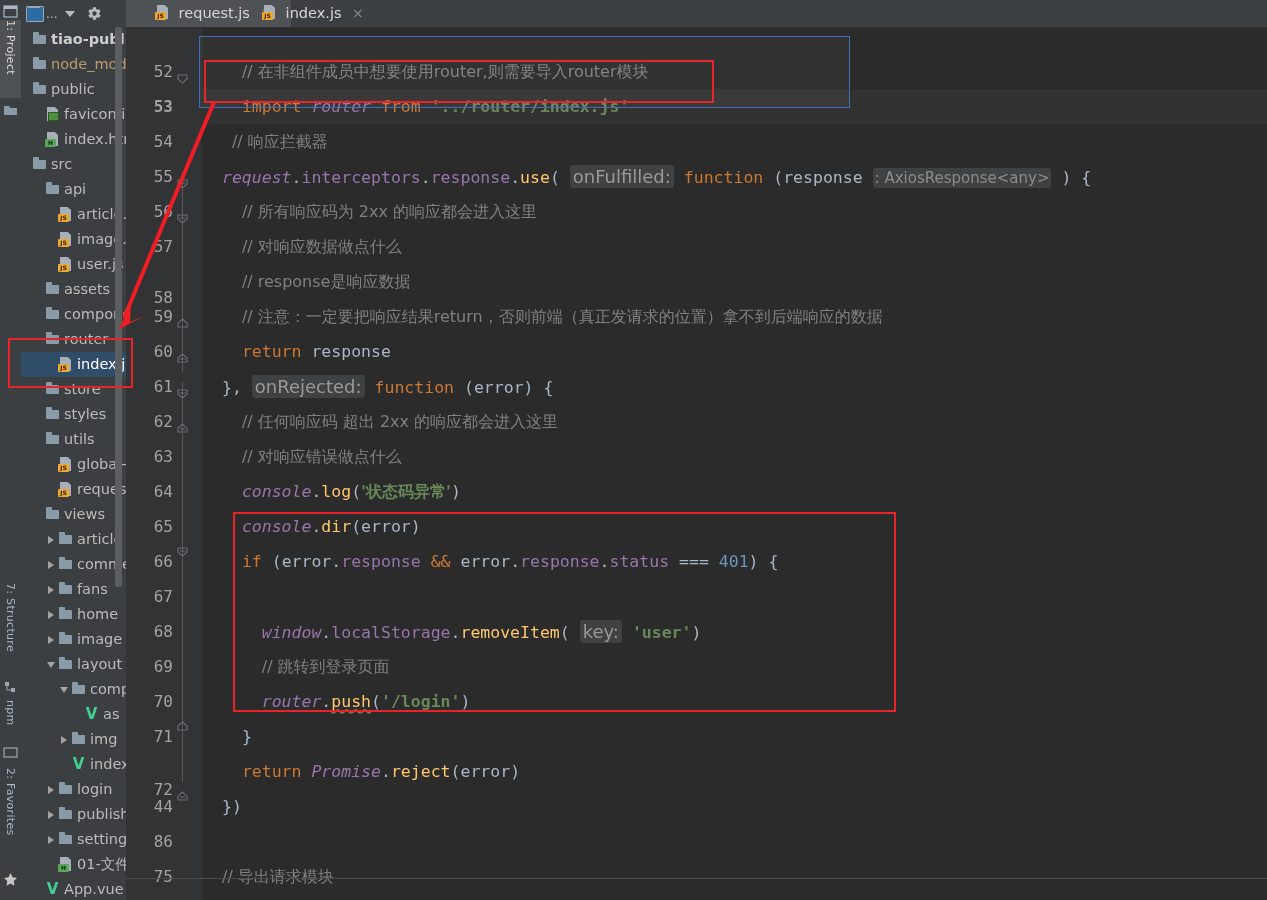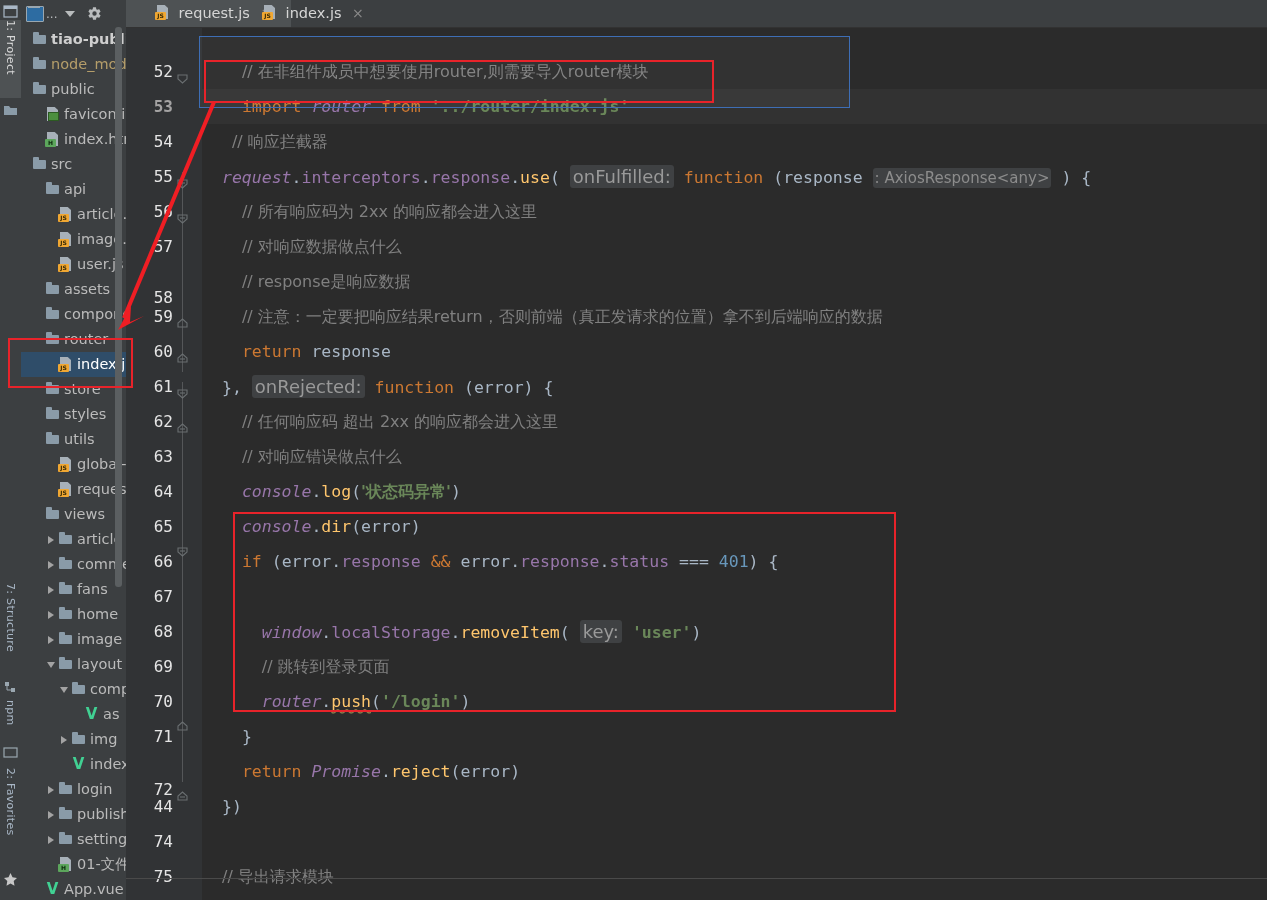--- a/index.html
+++ b/index.html
@@ -81,21 +81,21 @@
         background:#a7b0b8;clip-path:polygon(0 0,70% 0,100% 22%,100% 100%,0 100%);}
   .tab .tabico::after{content:"JS";position:absolute;left:0px;top:12px;width:11px;height:8px;
         background:#f0a732;color:#3a2c06;font-size:6px;line-height:8px;text-align:center;
         font-weight:bold;border-radius:1px;}
   .tab .tlab{display:inline-block;vertical-align:top;padding:0 6px 0 4px;}
   .tab .tclose{display:inline-block;vertical-align:top;color:#8a8a8a;font-size:14px;}
 
   
   .editor{position:absolute;left:126px;top:27px;width:1141px;height:873px;background:#2b2b2b;}
   .gutter{position:absolute;left:0;top:0;width:76px;height:873px;background:#313335;}
-  .lineno{position:absolute;right:29px;width:40px;text-align:right;color:#e5e5e5;
+  .lineno{position:absolute;right:29px;width:40px;text-align:right;color:#a3a3a3;
           font-family:"DejaVu Sans Mono","Liberation Mono",monospace;font-size:16px;
           line-height:35px;height:35px;}
   .lineno.cur{color:#a4a3a3;font-weight:bold;}
   .code{position:absolute;left:76px;top:0;width:1065px;height:873px;overflow:hidden;
         font-family:"DejaVu Sans Mono","Liberation Mono",monospace;font-size:16.5px;}
   .ln{position:absolute;left:0;height:35px;line-height:35px;white-space:pre;}
 
   .c-kw{color:#cc7832;}
   .c-id{color:#9876aa;font-style:italic;}
   .c-plain{color:#a9b7c6;}
@@ -248,21 +248,21 @@
         <div class="lineno" style="top: 447px;">64</div>
         <div class="lineno" style="top: 482px;">65</div>
         <div class="lineno" style="top: 517px;">66</div>
         <div class="lineno" style="top: 552px;">67</div>
         <div class="lineno" style="top: 587px;">68</div>
         <div class="lineno" style="top: 622px;">69</div>
         <div class="lineno" style="top: 657px;">70</div>
         <div class="lineno" style="top: 692px;">71</div>
         <div class="lineno" style="top: 710px; margin-top: 35px;">72</div>
         <div class="lineno" style="top: 762px;">44</div>
-        <div class="lineno" style="top: 797px;">74</div>
+        <div class="lineno" style="top: 797px;">86</div>
         <div class="lineno" style="top: 832px;">75</div>
         <div class="lineno" style="top: 867px;">76</div>
       </div>
 
     <div class="foldline" style="top:145px;height:200px;"></div>
     <div class="foldline" style="top:355px;height:400px;"></div>
 
     <div class="curline" style="left:76px;top:62px;width:1065px;height:35px;"></div>
 
     <div class="code" id="code">

